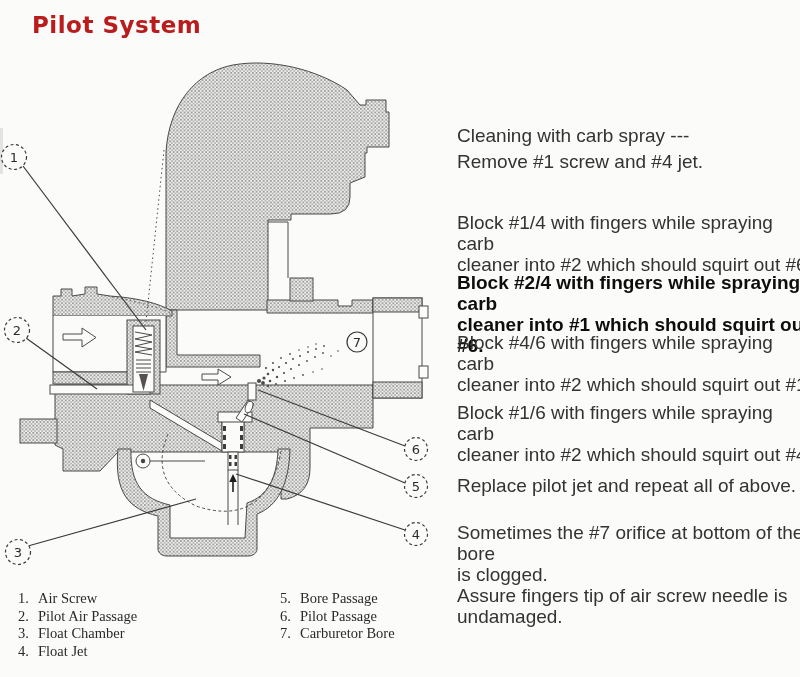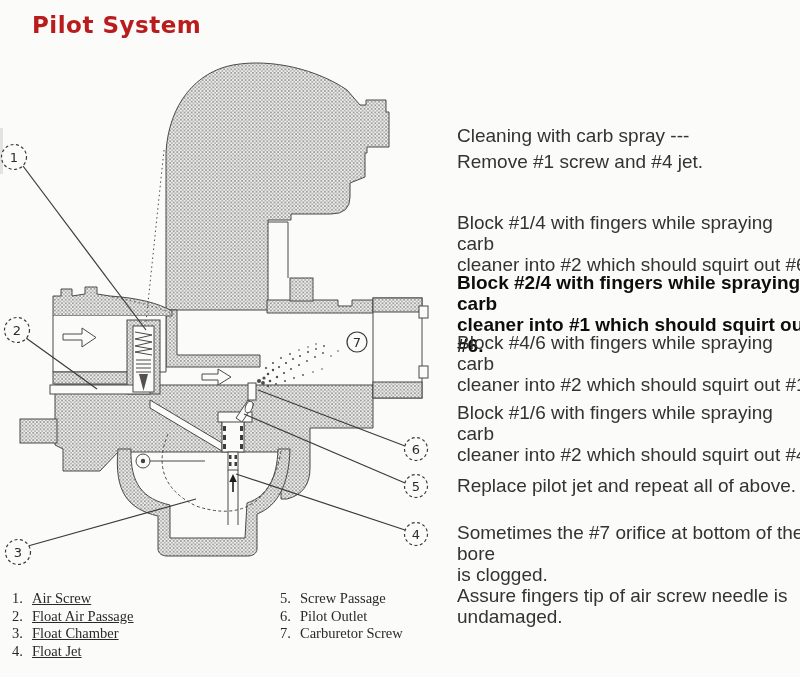--- a/index.html
+++ b/index.html
@@ -27,21 +27,21 @@
   }
   .instructions p.em{font-weight:bold;color:#0d0d0b;}
   .p1{top:108px;} .p2{top:134px;} .p3{top:195px;}
   .p4{top:255px;} .p5{top:315px;} .p6{top:385px;}
   .p7{top:458px;} .p8{top:505px;} .p9{top:568px;}
   .legend{
     position:absolute;top:590px;
     font-family:"Liberation Serif", serif;
     font-size:14.5px;line-height:17.5px;color:#2a2a28;
   }
-  .legend.col1{left:12px;text-decoration:underline;} .legend.col2{left:280px;}
+  .legend.col1{left:18px;} .legend.col2{left:280px;}
   .legend .row{white-space:nowrap;}
   .legend .num{display:inline-block;min-width:20px;}
   .smudge{
     position:absolute;left:0;top:128px;width:3px;height:46px;
     background:#d8d8d4;opacity:.7;
   }
   svg text{
     font-family:"DejaVu Sans", sans-serif;
     font-size:13px;fill:#2c2c2a;
   }
@@ -267,21 +267,21 @@
 cleaner into #2 which should squirt out #4.</p>
   <p class="p7">Replace pilot jet and repeat all of above.</p>
   <p class="p8">Sometimes the #7 orifice at bottom of the bore
 is clogged.</p>
   <p class="p9">Assure fingers tip of air screw needle is
 undamaged.</p>
 </div>
 
 <div class="legend col1">
   <div class="row"><span class="num">1.</span><span>Air Screw</span></div>
-  <div class="row"><span class="num">2.</span><span>Float Air Passage</span></div>
+  <div class="row"><span class="num">2.</span><span>Pilot Air Passage</span></div>
   <div class="row"><span class="num">3.</span><span>Float Chamber</span></div>
   <div class="row"><span class="num">4.</span><span>Float Jet</span></div>
 </div>
 <div class="legend col2">
-  <div class="row"><span class="num">5.</span><span>Screw Passage</span></div>
-  <div class="row"><span class="num">6.</span><span>Pilot Outlet</span></div>
-  <div class="row"><span class="num">7.</span><span>Carburetor Screw</span></div>
+  <div class="row"><span class="num">5.</span><span>Bore Passage</span></div>
+  <div class="row"><span class="num">6.</span><span>Pilot Passage</span></div>
+  <div class="row"><span class="num">7.</span><span>Carburetor Bore</span></div>
 </div>
 
 </body></html>

